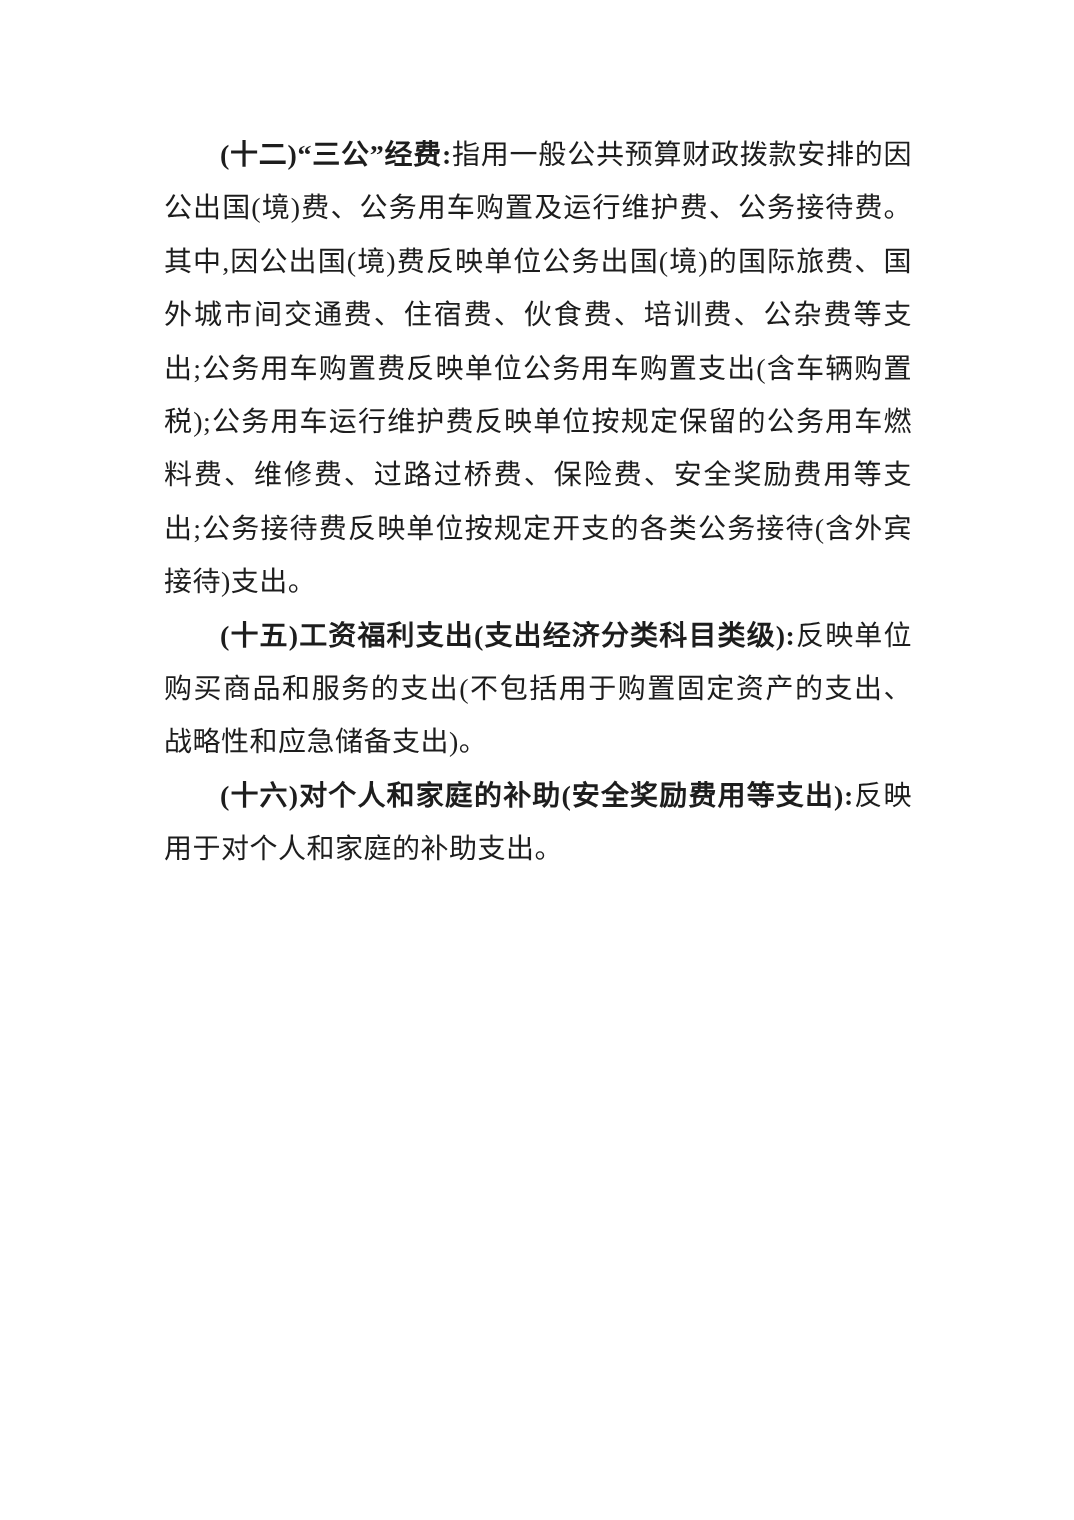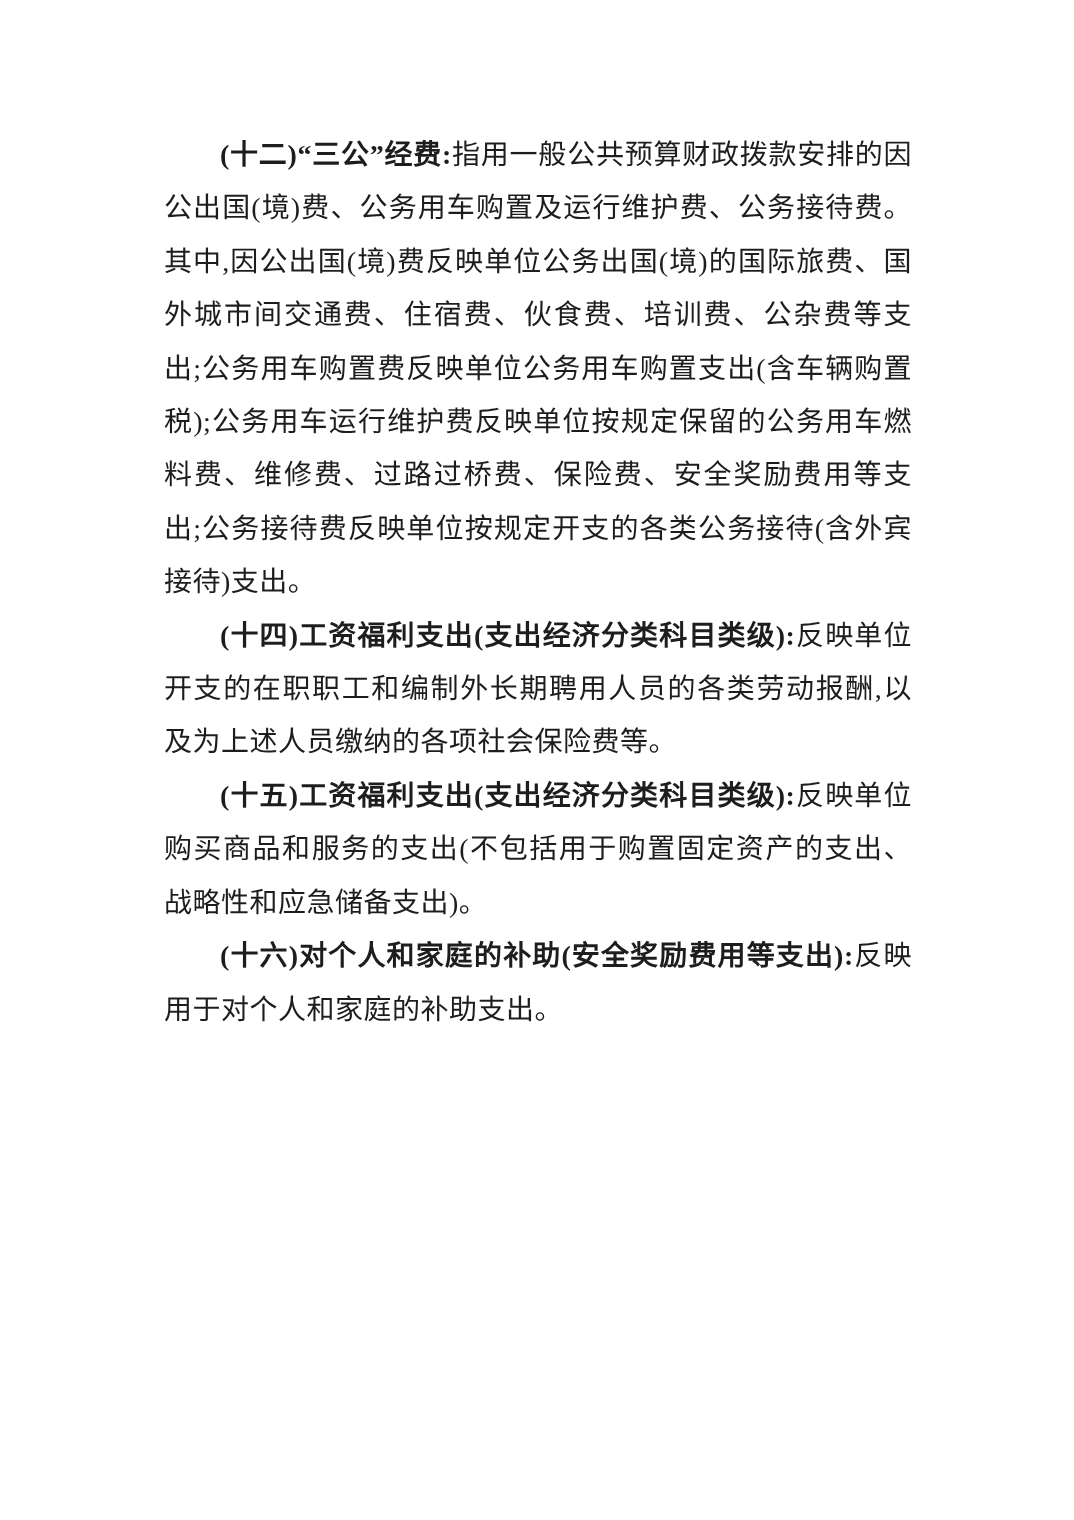--- a/index.html
+++ b/index.html
@@ -48,21 +48,20 @@
 </style>
 </head>
 <body>
 
 <div class="page">
   <div class="content">
 
     <p class="para"><b class="head">(十二)“三公”经费:</b><span>指用一般公共预算财政拨款安排的因公出国(境)费、公务用车购置及运行维护费、公务接待费。其中,因公出国(境)费反映单位公务出国(境)的国际旅费、国外城市间交通费、住宿费、伙食费、培训费、公杂费等支出;公务用车购置费反映单位公务用车购置支出(含车辆购置税);公务用车运行维护费反映单位按规定保留的公务用车燃料费、维修费、过路过桥费、保险费、安全奖励费用等支出;公务接待费反映单位按规定开支的各类公务接待(含外宾接待)支出。</span></p>
 
 
-    <p class="para"><b class="head">(十四)工资福利支出(支出经济分类科目类级):</b><span>反映单位开支的在职职工和编制外长期聘用人员的各类劳动报酬,以及为上述人员缴纳的各项社会保险费等。</span></p>
 
     <p class="para"><b class="head">(十五)工资福利支出(支出经济分类科目类级):</b><span>反映单位购买商品和服务的支出(不包括用于购置固定资产的支出、战略性和应急储备支出)。</span></p>
 
     <p class="para"><b class="head">(十六)对个人和家庭的补助(安全奖励费用等支出):</b><span>反映用于对个人和家庭的补助支出。</span></p>
 
   </div>
 
   <div class="page-number">— 12 —</div>
 </div>
 

